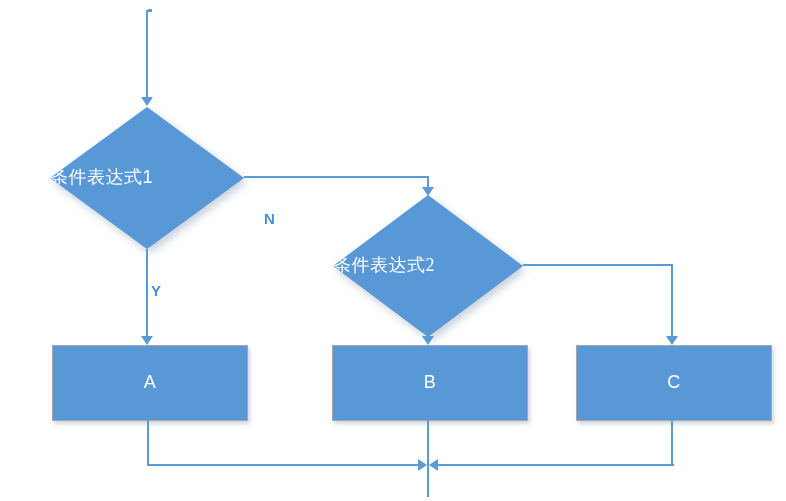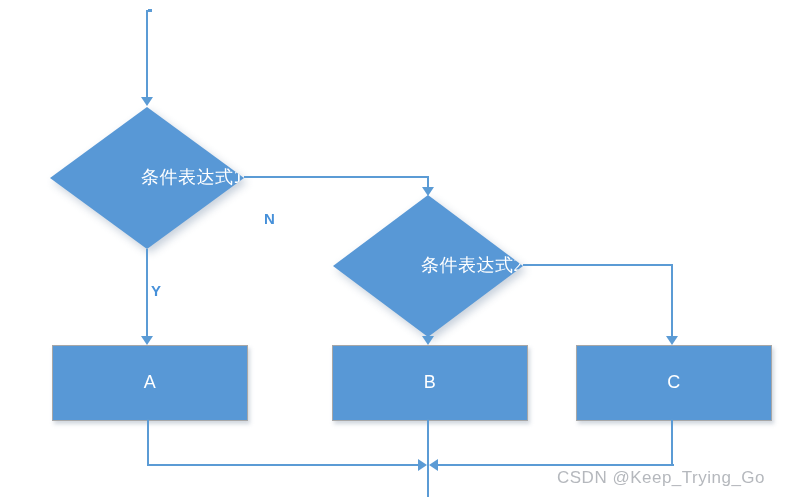--- a/index.html
+++ b/index.html
@@ -17,21 +17,21 @@
   
   .arr{position:absolute;width:0;height:0;}
   .arr.down{border-left:6px solid transparent;border-right:6px solid transparent;border-top:9px solid var(--line,#5B9BD5);}
   .arr.right{border-top:6px solid transparent;border-bottom:6px solid transparent;border-left:9px solid var(--line,#5B9BD5);}
   .arr.left{border-top:6px solid transparent;border-bottom:6px solid transparent;border-right:9px solid var(--line,#5B9BD5);}
   
   .diamond{
     position:absolute;
     background:var(--shape-fill,#5898D6);
     clip-path:polygon(50% 0,100% 50%,50% 100%,0 50%);
-    display:flex;align-items:center;justify-content:flex-end;
+    display:flex;align-items:center;justify-content:flex-start;
   }
   .diamond-wrap{position:absolute;filter:drop-shadow(3px 4px 4px rgba(130,150,175,0.45));}
   .diamond-wrap .diamond{position:relative;width:100%;height:100%;}
   .rect{
     position:absolute;
     background:var(--shape-fill,#5898D6);
     border:1px solid var(--rect-border,#A7A7A7);
     box-shadow:2px 3px 4px rgba(140,155,175,0.40);
     display:flex;align-items:center;justify-content:center;
   }
@@ -103,15 +103,14 @@
   <div class="vline" style="left:147px;top:419px;height:46px;"></div>
   <div class="hline" style="left:147px;top:464px;width:271px;"></div>
   <div class="arr right" style="left:418px;top:459px;"></div>
 
   <div class="vline" style="left:671px;top:419px;height:46px;"></div>
   <div class="hline" style="left:438px;top:464px;width:236px;"></div>
   <div class="arr left" style="left:429px;top:459px;"></div>
 
   <div class="vline" style="left:427px;top:419px;height:78px;"></div>
 
-  <div class="watermark" style="left:557px;top:468px;">CSDN @Keep_Trying_Go</div>
 
 </div>
 
 </body></html>

